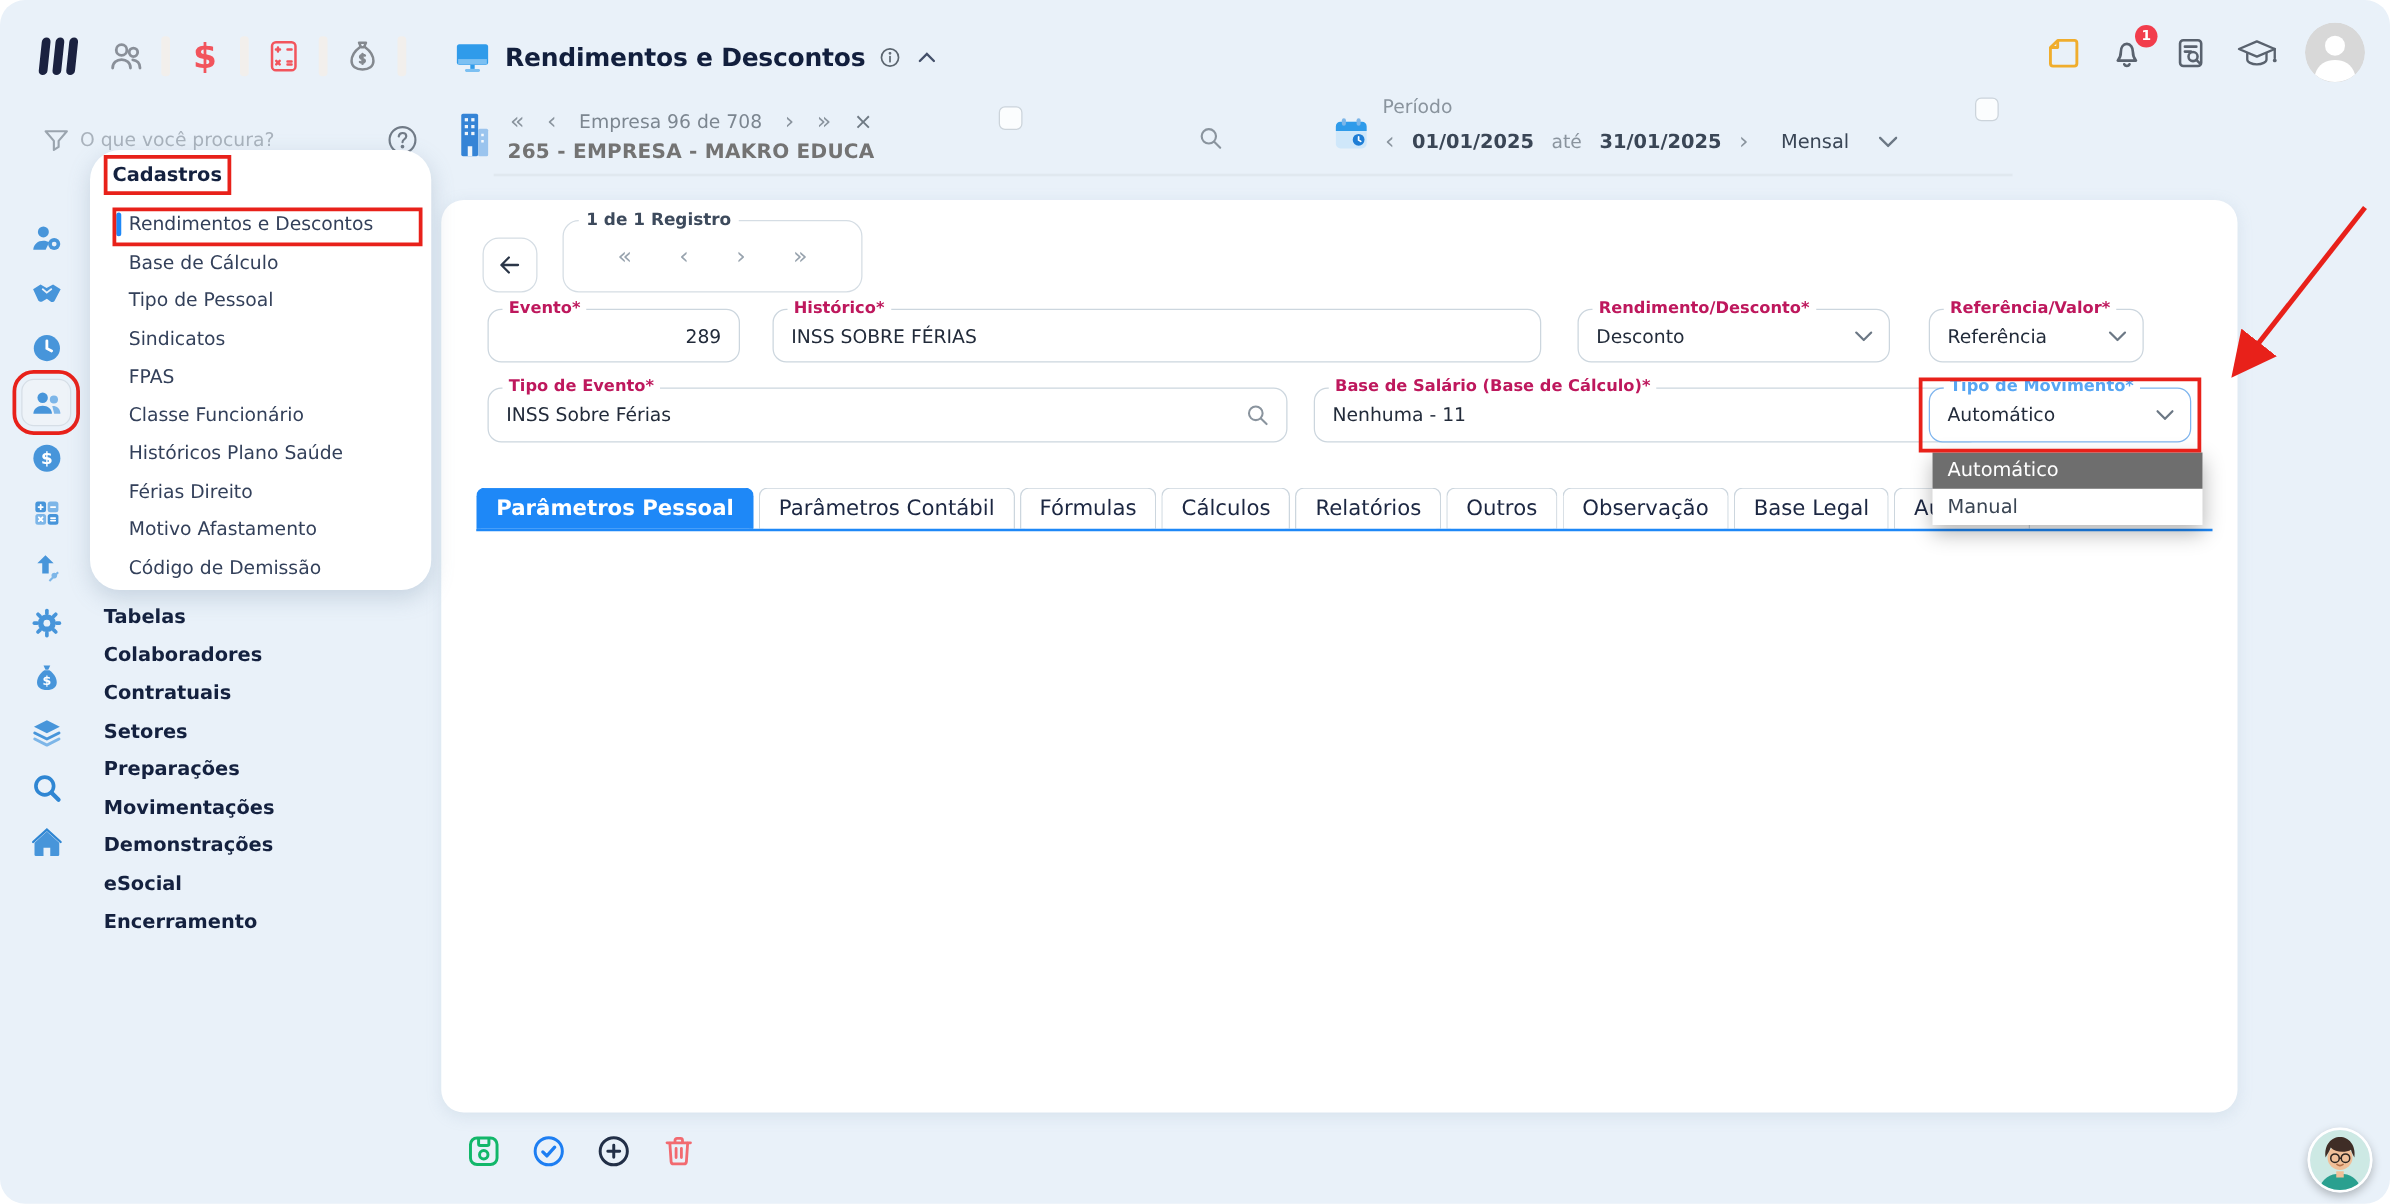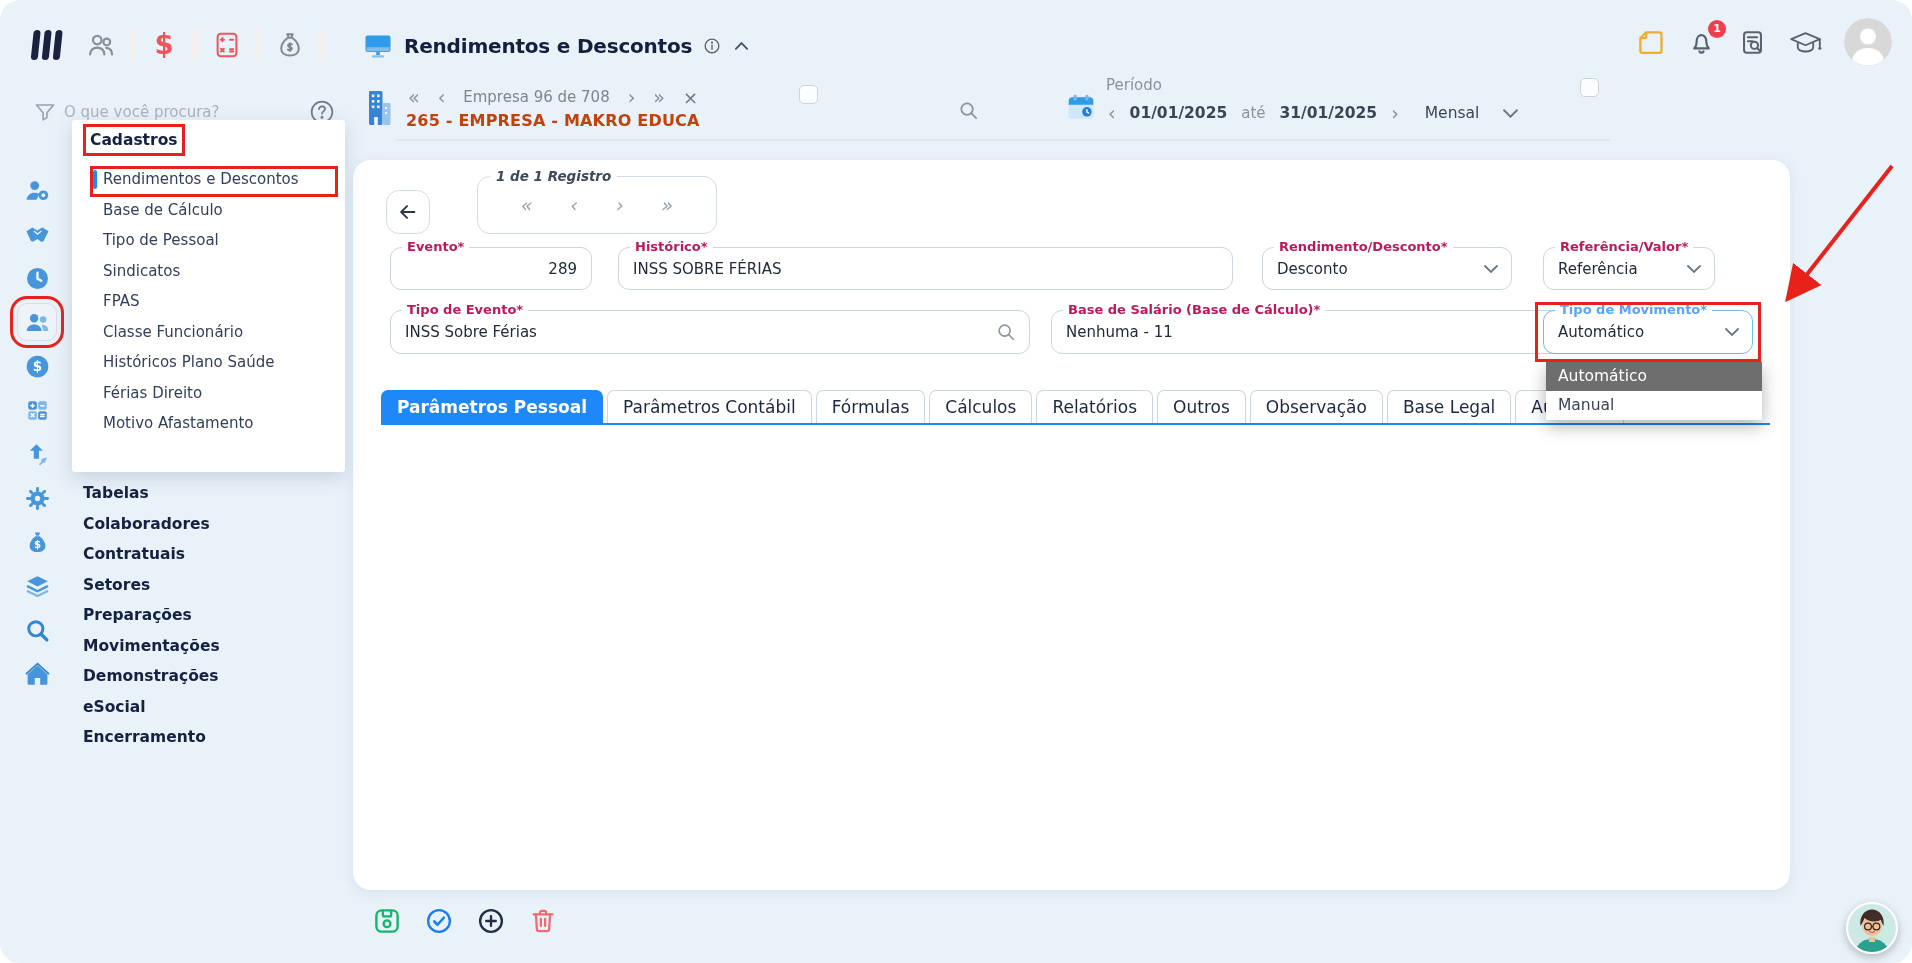--- a/index.html
+++ b/index.html
@@ -36,41 +36,41 @@
   .s-input::placeholder { color:#a9b2bc; }
   .s-help { left:308px; top:98px; width:28px; height:28px; }
 
   
   .rail { left:21px; top:176px; width:32px; display:flex; flex-direction:column; gap:16px; }
   .rail-item { width:32px; height:28px; display:flex; align-items:center; justify-content:center; position:relative; }
   .rail-item .icon { width:27px; height:27px; }
   .rail-item.active { background:#eef3f8; border:1px solid #d6dee6; border-radius:10px; width:40px; height:38px; margin:-5px -4px; }
   .rail-item.annotated { outline:3px solid var(--hl); outline-offset:4px; }
 
-  .menu-panel { left:72px; top:120px; width:273px; height:352px; background:#fff; border-radius:3px;
+  .menu-panel { left:72px; top:120px; width:273px; height:352px; background:#fff; border-radius:24px;
                 box-shadow:0 6px 18px rgba(110,135,160,.28); z-index:5; }
   .menu-title { position:absolute; left:18px; top:11px; font-size:15.5px; font-weight:bold; color:#14213f; }
   .menu-title.annotated { outline:3px solid var(--hl); outline-offset:4px; }
   .menu-items { position:absolute; left:0; top:44px; width:100%; }
   .menu-item { height:30.5px; line-height:30.5px; padding-left:31px; font-size:15px; color:#33405a; position:relative; cursor:pointer; white-space:nowrap; }
   .menu-item.active::before { content:""; position:absolute; left:21px; top:6px; width:3.5px; height:19px; background:#1e88f7; border-radius:2px; }
   .menu-item.annotated::after { content:""; position:absolute; left:18px; top:2px; width:242px; height:25px; border:3px solid var(--hl); }
 
   .side-sections { left:83px; top:478px; }
   .side-section { height:30.5px; line-height:30.5px; font-size:15.5px; font-weight:bold; color:#14213f; white-space:nowrap; cursor:pointer; }
 
   
   .b-icon { left:366px; top:88px; width:28px; height:40px; }
   .pager { left:408px; top:86px; height:22px; display:flex; align-items:center; gap:18px; color:#8a949e; }
   .pager .nav { font-size:19px; line-height:20px; cursor:pointer; }
   .pager-label { font-size:15px; color:#7c8690; }
   .pager .close { font-size:18px; color:#6f7a84; cursor:pointer; }
   .mini-cb { width:19px; height:19px; border:1.5px solid #ccd4db; border-radius:5px; background:#fbfdfe; }
   .cb-company { left:799px; top:85px; }
-  .company-name { left:406px; top:111px; font-size:16px; font-weight:bold; color:#c2410c; letter-spacing:0.2px; white-space:nowrap; }
+  .company-name { left:406px; top:111px; font-size:16px; font-weight:bold; color:#737373; letter-spacing:0.2px; white-space:nowrap; }
   .company-search { left:958px; top:100px; width:21px; height:21px; }
   .head-divider { left:395px; top:139px; width:1215px; height:2px; background:#e0e8ef; }
 
   .cal-icon { left:1066px; top:92px; width:30px; height:30px; }
   .period-label { left:1106px; top:76px; font-size:15px; color:#8a949e; }
   .period-row { left:1108px; top:102px; height:22px; display:flex; align-items:center; gap:14px; white-space:nowrap; }
   .period-row .nav { font-size:19px; color:#8a949e; cursor:pointer; }
   .p-date { font-size:15.5px; font-weight:bold; color:#3a4656; }
   .p-until { font-size:15px; color:#8a949e; }
   .p-mode { font-size:15.5px; color:#3a4656; margin-left:12px; }
@@ -78,21 +78,21 @@
   .cb-period { left:1580px; top:78px; }
 
   
   .card { left:353px; top:160px; width:1437px; height:730px; background:#fff; border-radius:18px;
           box-shadow:0 3px 12px rgba(140,165,190,.18); z-index:1; }
 
   .back-btn { left:386px; top:190px; width:44px; height:44px; border:1.5px solid #d5dde4; border-radius:13px; background:#fff;
               display:flex; align-items:center; justify-content:center; cursor:pointer; z-index:2; }
   .back-btn .icon { width:22px; height:22px; }
 
-  .rec-nav { left:477px; top:176px; width:240px; height:58px; border:1.5px solid #d5dde4; border-radius:13px; z-index:2;font-style:italic; }
+  .rec-nav { left:450px; top:176px; width:240px; height:58px; border:1.5px solid #d5dde4; border-radius:13px; z-index:2; }
   .rec-legend { position:absolute; left:12px; top:-9px; background:#fff; padding:0 6px; font-size:13.5px; font-weight:bold; color:#3d4a5c; white-space:nowrap; }
   .rec-arrows { position:absolute; inset:0; display:flex; align-items:center; justify-content:space-around; padding:0 24px; }
   .rec-arrows span { font-size:19px; color:#98a3ae; cursor:pointer; }
 
   .field { position:absolute; border:1.5px solid #ccd6de; border-radius:11px; background:#fff; z-index:2; }
   .flabel { position:absolute; top:-9px; left:11px; background:#fff; padding:0 5px; font-size:13px; font-weight:bold; color:#be185d; white-space:nowrap; }
   .fval { position:absolute; inset:0; display:flex; align-items:center; padding:0 14px; font-size:15px; color:#222b3a; white-space:nowrap; overflow:hidden; }
   .fval.num { justify-content:flex-end; }
   .f-chev { position:absolute; right:13px; top:50%; margin-top:-4px; width:14px; height:8px; }
   .f-search { position:absolute; right:13px; top:50%; margin-top:-10px; width:20px; height:20px; }
@@ -378,20 +378,21 @@
     <div class="menu-items" id="menuItems">
         <div class="menu-item active annotated">Rendimentos e Descontos</div>
         <div class="menu-item">Base de Cálculo</div>
         <div class="menu-item">Tipo de Pessoal</div>
         <div class="menu-item">Sindicatos</div>
         <div class="menu-item">FPAS</div>
         <div class="menu-item">Classe Funcionário</div>
         <div class="menu-item">Históricos Plano Saúde</div>
         <div class="menu-item">Férias Direito</div>
         <div class="menu-item">Motivo Afastamento</div>
+        <div class="menu-item">Código de Demissão</div>
       </div>
   </div>
   <div class="abs side-sections" id="sideSections">
       <div class="side-section">Tabelas</div>
       <div class="side-section">Colaboradores</div>
       <div class="side-section">Contratuais</div>
       <div class="side-section">Setores</div>
       <div class="side-section">Preparações</div>
       <div class="side-section">Movimentações</div>
       <div class="side-section">Demonstrações</div>

